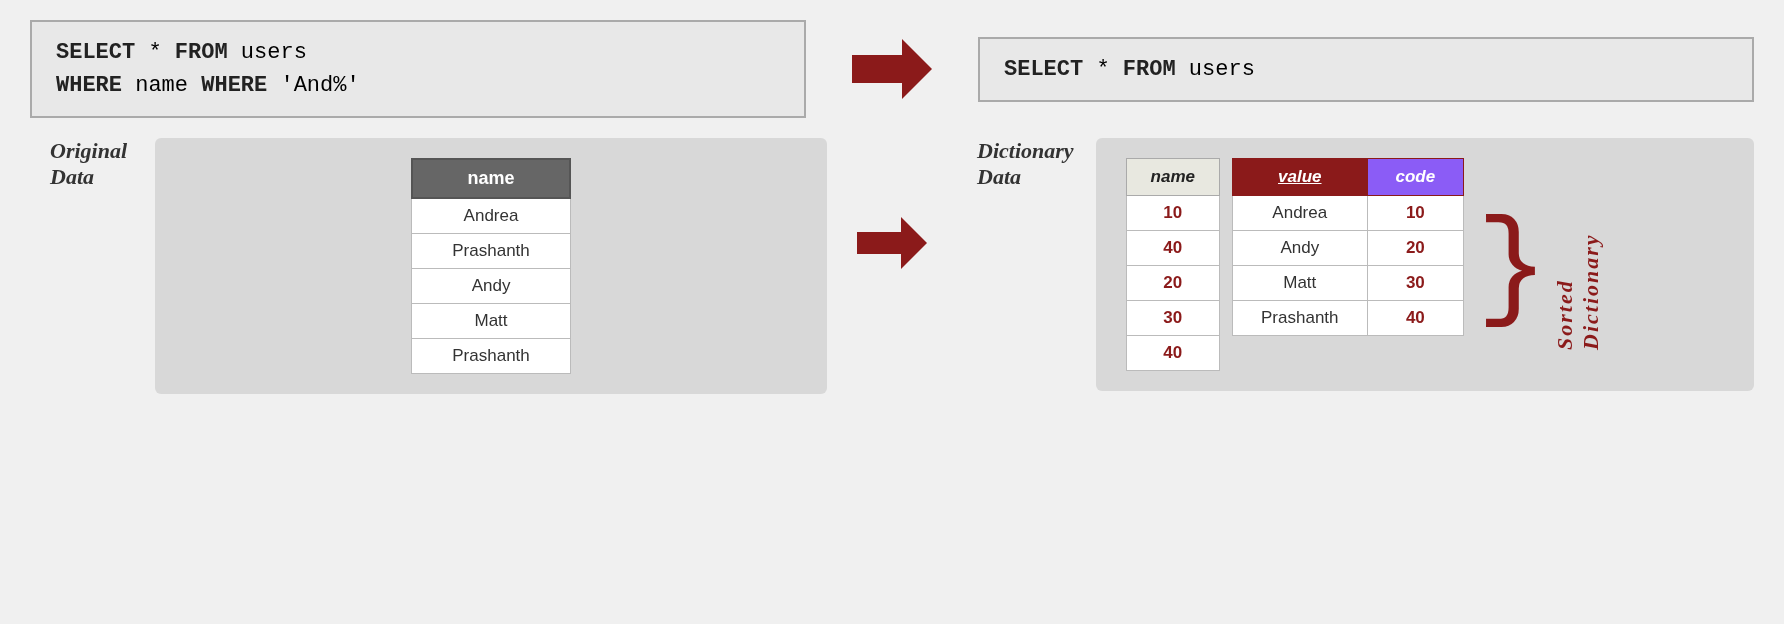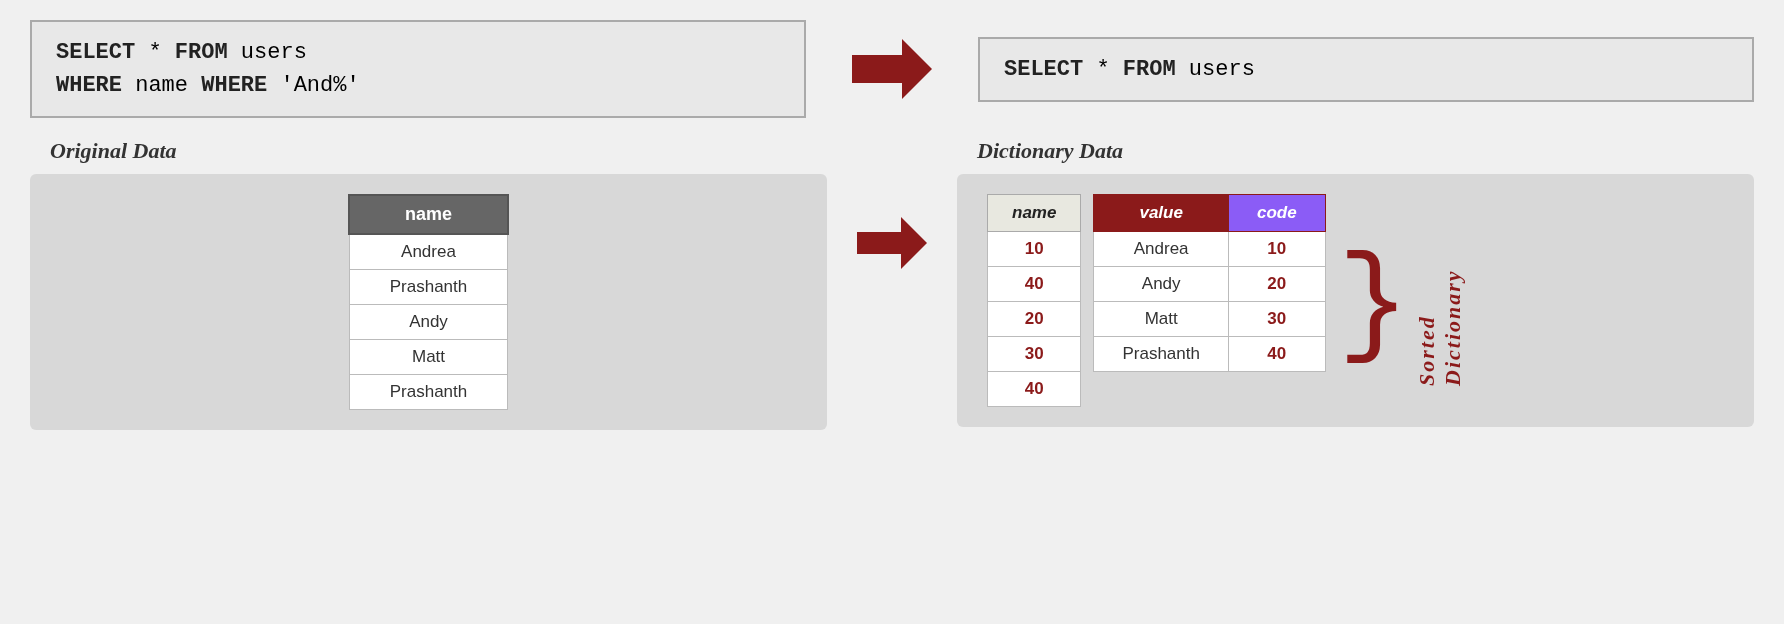--- a/index.html
+++ b/index.html
@@ -85,21 +85,20 @@
 
     .bottom-section {
       display: flex;
       align-items: flex-start;
       width: 100%;
       gap: 30px;
     }
 
     .data-panel {
       display: flex;
-      flex-direction: column;
       align-items: center;
       flex: 1;
     }
 
     .panel-title {
       font-style: italic;
       font-weight: bold;
       font-size: 22px;
       color: #333;
       margin-bottom: 10px;
@@ -175,20 +174,21 @@
     }
 
     .dict-table th:first-child {
       background: #8b1a1a;
       color: #fff;
       font-style: italic;
       font-weight: bold;
       font-size: 17px;
       padding: 8px 28px;
       border: 1.5px solid #8b1a1a;
+      text-decoration: underline;
     }
 
     .dict-table th:last-child {
       background: #8b5cf6;
       color: #fff;
       font-style: italic;
       font-weight: bold;
       font-size: 17px;
       padding: 8px 28px;
       border: 1.5px solid #8b1a1a;

